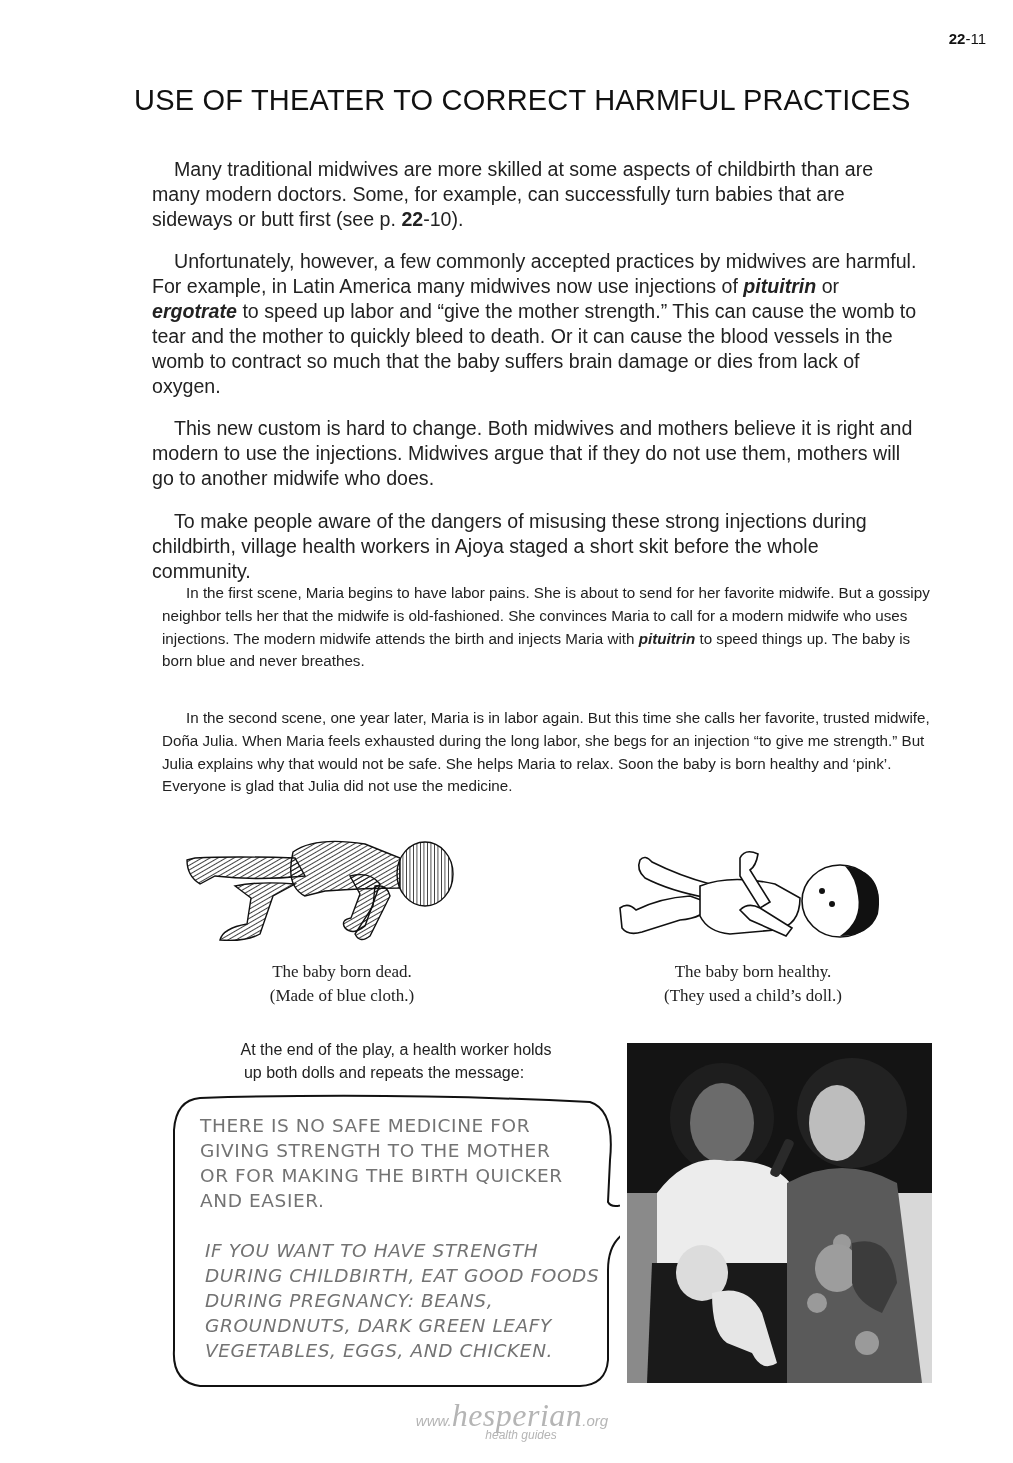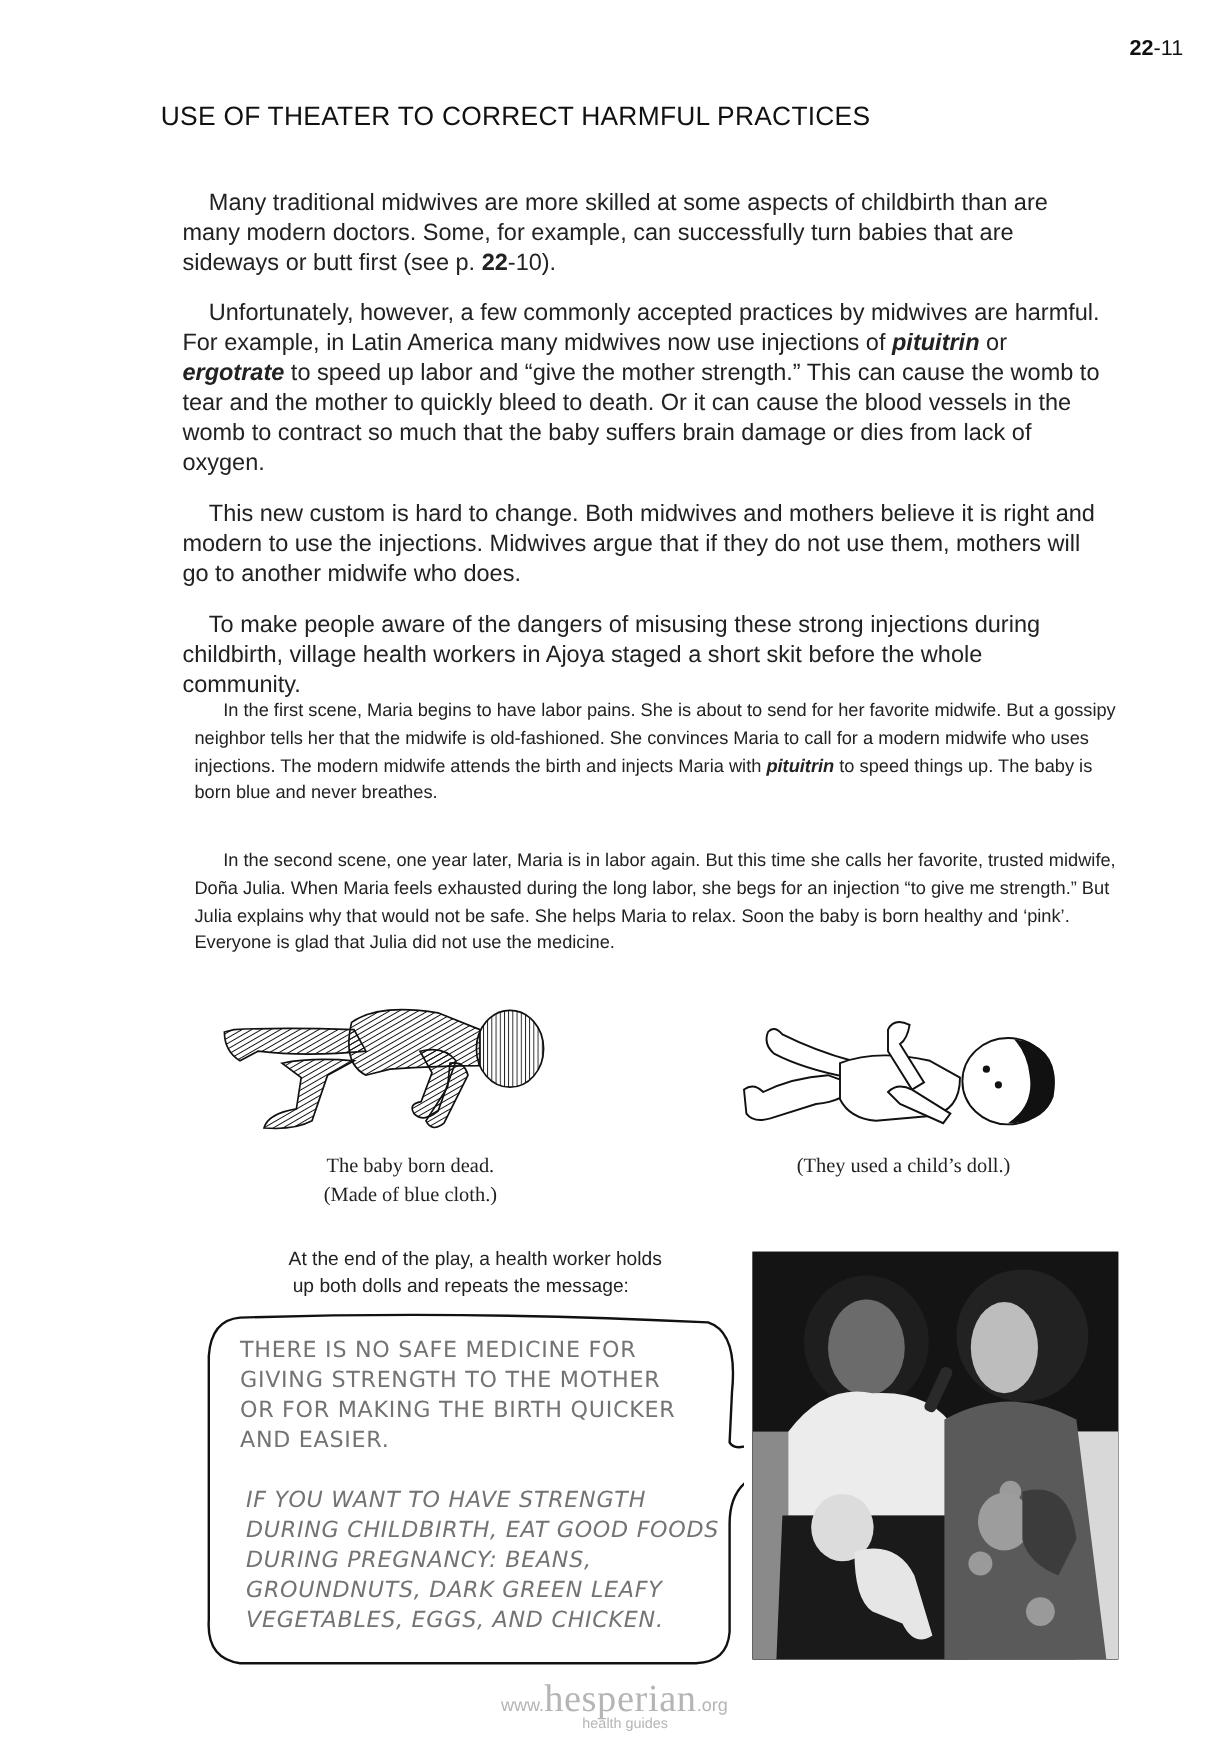--- a/index.html
+++ b/index.html
@@ -1,20 +1,20 @@
 <!DOCTYPE html>
 <html><head>
 <meta charset="utf-8">
 <style>
   html, body { margin: 0; padding: 0; background: #ffffff; }
   body { width: 1013px; height: 1463px; position: relative; overflow: hidden; color: #1a1a1a; font-family: "Liberation Sans", sans-serif; }
-  .page-number { position: absolute; top: 30px; right: 27px; font-size: 18px; color: #111; }
+  .page-number { position: absolute; top: 30px; right: 27px; font-size: 15px; color: #111; }
   .page-number b { font-weight: bold; }
   .page-number span.rest { font-weight: normal; }
-  .title { position: absolute; top: 84px; left: 134px; font-size: 22px; letter-spacing: 0.2px; color: #111; margin: 0; font-weight: normal; }
+  .title { position: absolute; top: 84px; left: 134px; font-size: 29px; letter-spacing: 0.2px; color: #111; margin: 0; font-weight: normal; }
   .body-text { position: absolute; left: 136px; width: 800px; font-size: 19.6px; line-height: 25px; color: #222; }
   .body-text p { margin: 16px; text-indent: 22px; }
   .p1 { top: 141px; }
   .p2 { top: 233px; }
   .p3 { top: 400px; }
   .p4 { top: 493px; }
   .scene { position: absolute; left: 162px; width: 770px; font-size: 15.2px; line-height: 22.8px; color: #222; }
   .scene p { margin: 0; text-indent: 24px; }
   .s1 { top: 582px; }
   .s2 { top: 707px; }
@@ -26,21 +26,21 @@
   .illus-dead { left: 175px; top: 836px; width: 290px; height: 115px; }
   .illus-healthy { left: 600px; top: 836px; width: 290px; height: 115px; }
   .intro { position: absolute; left: 164px; top: 1038px; width: 440px; font-size: 16px; line-height: 23px; color: #222; text-align: center; }
   .intro p { margin: 0; text-indent: 24px; }
   .bubble { position: absolute; left: 160px; top: 1090px; width: 460px; height: 300px; }
   .bubble-text { position: absolute; font-family: "DejaVu Sans", sans-serif; font-size: 18.5px; letter-spacing: 0.6px; line-height: 25px; color: #737373; }
   .bt1 { left: 200px; top: 1113px; width: 400px; }
   .bt1 .center { text-align: left; display: block; padding-right: 30px; }
   .bt2 { left: 205px; top: 1238px; width: 400px; font-style: italic; }
   .photo { position: absolute; left: 627px; top: 1043px; width: 305px; height: 340px; background: #111; overflow: hidden; }
-  .footer { position: absolute; left: 392px; top: 1400px; width: 240px; text-align: center; color: #b5b5b5; }
+  .footer { position: absolute; left: 392px; top: 1400px; width: 240px; text-align: center; color: #b5b5b5; font-style: italic; }
   .footer .www { font-size: 15px; }
   .footer .brand { font-family: "Liberation Serif", serif; font-size: 32px; letter-spacing: 0.5px; }
   .footer .org { font-size: 15px; }
   .footer .line1 { line-height: 30px; }
   .footer .line2 { font-size: 12px; margin-top: -8px; padding-left: 18px; }
 </style>
 </head>
 <body>
 
 <div class="page-number"><b>22</b><span class="rest">-11</span></div>
@@ -105,20 +105,21 @@
     <circle cx="232" cy="68" r="3"></circle>
   </g>
 </svg>
 
 <div class="caption cap1">
   <div>The baby born dead.</div>
   <div>(Made of blue cloth.)</div>
 </div>
 
 <div class="caption cap2">
+  <div>The baby born healthy.</div>
   <div>(They used a child’s doll.)</div>
 </div>
 
 <div class="intro">
   <p>At the end of the play, a health worker holds</p>
   <div>up both dolls and repeats the message:</div>
 </div>
 
 <svg class="bubble" viewBox="0 0 460 300">
   <path d="M40,8 Q230,2 430,12 Q455,20 450,70 L448,112 Q452,120 470,112 L600,50 L470,140 Q448,150 448,180 L448,270 Q446,295 420,296 L40,296 Q12,292 14,260 L14,40 Q16,10 40,8 Z" fill="none" stroke="#111" stroke-width="2"></path>

